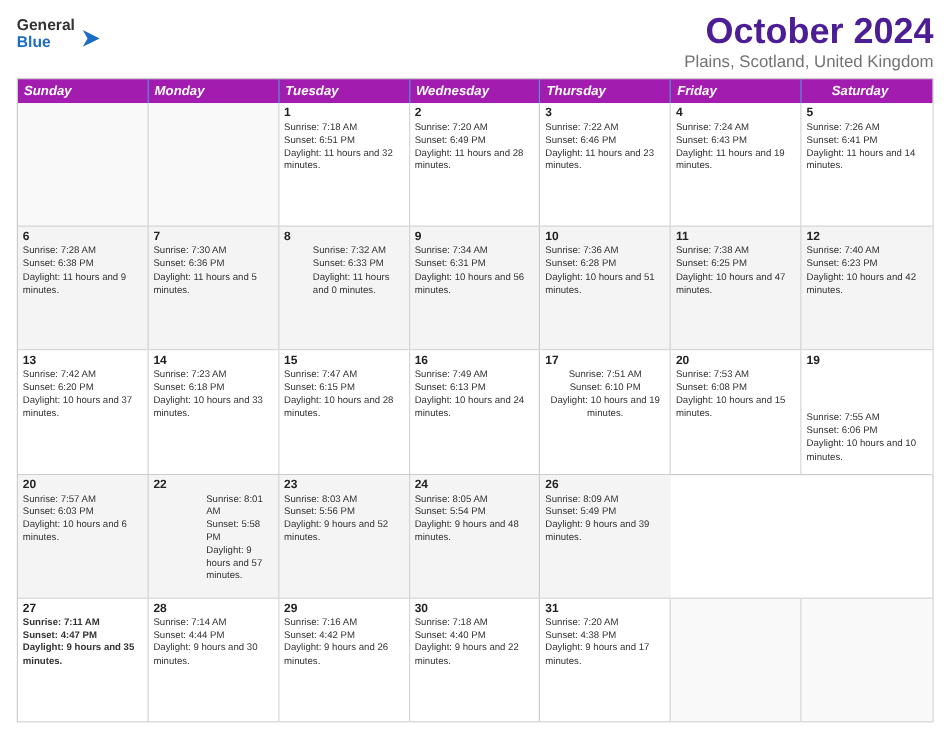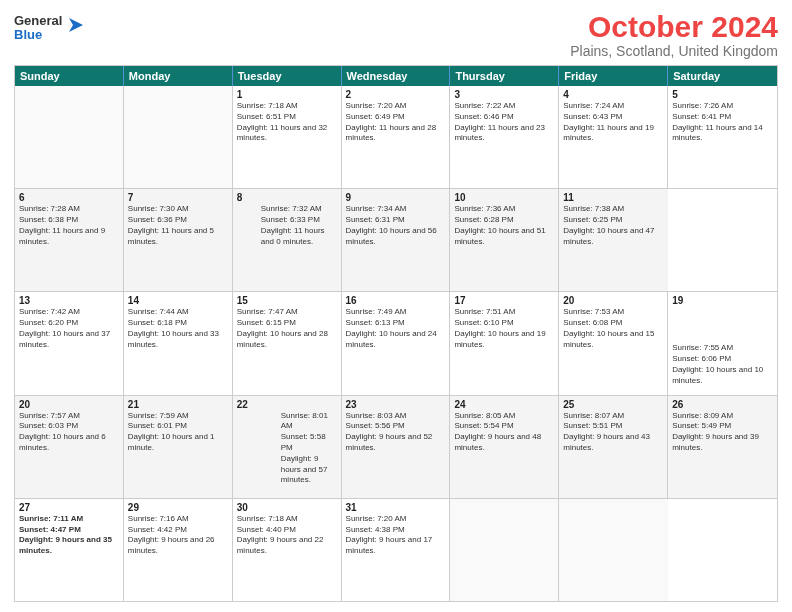--- a/index.html
+++ b/index.html
@@ -18,21 +18,21 @@
       flex-direction: column;
     }
     .header-row {
       display: flex;
       justify-content: space-between;
       align-items: flex-start;
       margin-bottom: 6px;
     }
     .logo {
       display: flex;
-      align-items: flex-start;
+      align-items: flex-end;
       margin-top: 4px;
     }
     .logo-text {
       display: flex;
       flex-direction: column;
       font-size: 13px;
       font-weight: bold;
       line-height: 1.1;
     }
     .logo-text .general { color: #333; }
@@ -41,47 +41,48 @@
       width: 22px;
       height: 22px;
       margin-left: 3px;
     }
     .title-block {
       text-align: right;
     }
     .title-block .month-year {
       font-size: 30px;
       font-weight: bold;
-      color: #ef4444;
+      color: #4c1d95;
       line-height: 1.1;
     }
     .title-block .location {
       font-size: 14px;
       color: #737373;
     }
     .calendar {
       flex: 1;
       display: flex;
       flex-direction: column;
       border: 1px solid #ccc;
     }
     .cal-header {
       display: grid;
       grid-template-columns: repeat(7, 1fr);
-      background: #0f766e;
+      background: #a21caf;
+      font-style: italic;
     }
     .cal-header-cell {
       color: #fff;
       font-size: 11px;
       font-weight: bold;
       padding: 4px 5px;
       text-align: left;
       border-right: 1px solid #5590d4;
     }
-    .cal-header-cell:last-child { border-right: none; }
+    .cal-header-cell:last-child { border-right: none; margin-left: 20px; }
     .cal-body {
       flex: 1;
       display: flex;
       flex-direction: column;
     }
     .cal-week {
       display: grid;
       grid-template-columns: repeat(7, 1fr);
       flex: 1;
       border-top: 1px solid #ccc;
@@ -210,49 +211,55 @@
             <div class="info" style="white-space: pre-line;">Sunrise: 7:36 AM
 Sunset: 6:28 PM
 Daylight: 10 hours and 51 minutes.</div>
           </div>
           <div class="cal-cell">
             <span class="day-num">11</span>
             <div class="info" style="white-space: pre-line;">Sunrise: 7:38 AM
 Sunset: 6:25 PM
 Daylight: 10 hours and 47 minutes.</div>
           </div>
+          <div class="cal-cell">
+            <span class="day-num">12</span>
+            <div class="info" style="white-space: pre-line;">Sunrise: 7:40 AM
+Sunset: 6:23 PM
+Daylight: 10 hours and 42 minutes.</div>
+          </div>
         </div>
         <div class="cal-week">
           <div class="cal-cell">
             <span class="day-num">13</span>
             <div class="info" style="white-space: pre-line;">Sunrise: 7:42 AM
 Sunset: 6:20 PM
 Daylight: 10 hours and 37 minutes.</div>
           </div>
           <div class="cal-cell">
             <span class="day-num">14</span>
-            <div class="info" style="white-space: pre-line;">Sunrise: 7:44 AM
+            <div class="info" style="white-space: pre-line;">Sunrise: 7:23 AM
 Sunset: 6:18 PM
 Daylight: 10 hours and 33 minutes.</div>
           </div>
           <div class="cal-cell">
             <span class="day-num">15</span>
             <div class="info" style="white-space: pre-line;">Sunrise: 7:47 AM
 Sunset: 6:15 PM
 Daylight: 10 hours and 28 minutes.</div>
           </div>
           <div class="cal-cell">
             <span class="day-num">16</span>
             <div class="info" style="white-space: pre-line;">Sunrise: 7:49 AM
 Sunset: 6:13 PM
 Daylight: 10 hours and 24 minutes.</div>
           </div>
           <div class="cal-cell">
             <span class="day-num">17</span>
-            <div class="info" style="white-space: pre-line;">Sunrise: 7:51 AM
+            <div class="info" style="white-space: pre-line; text-align: center;">Sunrise: 7:51 AM
 Sunset: 6:10 PM
 Daylight: 10 hours and 19 minutes.</div>
           </div>
           <div class="cal-cell">
             <span class="day-num">20</span>
             <div class="info" style="white-space: pre-line;">Sunrise: 7:53 AM
 Sunset: 6:08 PM
 Daylight: 10 hours and 15 minutes.</div>
           </div>
           <div class="cal-cell">
@@ -263,62 +270,56 @@
           </div>
         </div>
         <div class="cal-week">
           <div class="cal-cell">
             <span class="day-num">20</span>
             <div class="info" style="white-space: pre-line;">Sunrise: 7:57 AM
 Sunset: 6:03 PM
 Daylight: 10 hours and 6 minutes.</div>
           </div>
           <div class="cal-cell">
-            <span class="day-num">21</span>
-            <div class="info" style="white-space: pre-line;">Sunrise: 7:59 AM
-Sunset: 6:01 PM
-Daylight: 10 hours and 1 minute.</div>
-          </div>
-          <div class="cal-cell">
             <span class="day-num">22</span>
             <div class="info" style="white-space: pre-line; margin-left: 44px;">Sunrise: 8:01 AM
 Sunset: 5:58 PM
 Daylight: 9 hours and 57 minutes.</div>
           </div>
           <div class="cal-cell">
             <span class="day-num">23</span>
             <div class="info" style="white-space: pre-line;">Sunrise: 8:03 AM
 Sunset: 5:56 PM
 Daylight: 9 hours and 52 minutes.</div>
           </div>
           <div class="cal-cell">
             <span class="day-num">24</span>
             <div class="info" style="white-space: pre-line;">Sunrise: 8:05 AM
 Sunset: 5:54 PM
 Daylight: 9 hours and 48 minutes.</div>
           </div>
           <div class="cal-cell">
-            <span class="day-num">25</span>
-            <div class="info" style="white-space: pre-line;">Sunrise: 8:07 AM
-Sunset: 5:51 PM
-Daylight: 9 hours and 43 minutes.</div>
-          </div>
-          <div class="cal-cell">
             <span class="day-num">26</span>
             <div class="info" style="white-space: pre-line;">Sunrise: 8:09 AM
 Sunset: 5:49 PM
 Daylight: 9 hours and 39 minutes.</div>
           </div>
         </div>
         <div class="cal-week">
           <div class="cal-cell">
             <span class="day-num">27</span>
             <div class="info" style="white-space: pre-line; font-weight: bold;">Sunrise: 7:11 AM
 Sunset: 4:47 PM
 Daylight: 9 hours and 35 minutes.</div>
+          </div>
+          <div class="cal-cell">
+            <span class="day-num">28</span>
+            <div class="info" style="white-space: pre-line;">Sunrise: 7:14 AM
+Sunset: 4:44 PM
+Daylight: 9 hours and 30 minutes.</div>
           </div>
           <div class="cal-cell">
             <span class="day-num">29</span>
             <div class="info" style="white-space: pre-line;">Sunrise: 7:16 AM
 Sunset: 4:42 PM
 Daylight: 9 hours and 26 minutes.</div>
           </div>
           <div class="cal-cell">
             <span class="day-num">30</span>
             <div class="info" style="white-space: pre-line;">Sunrise: 7:18 AM

